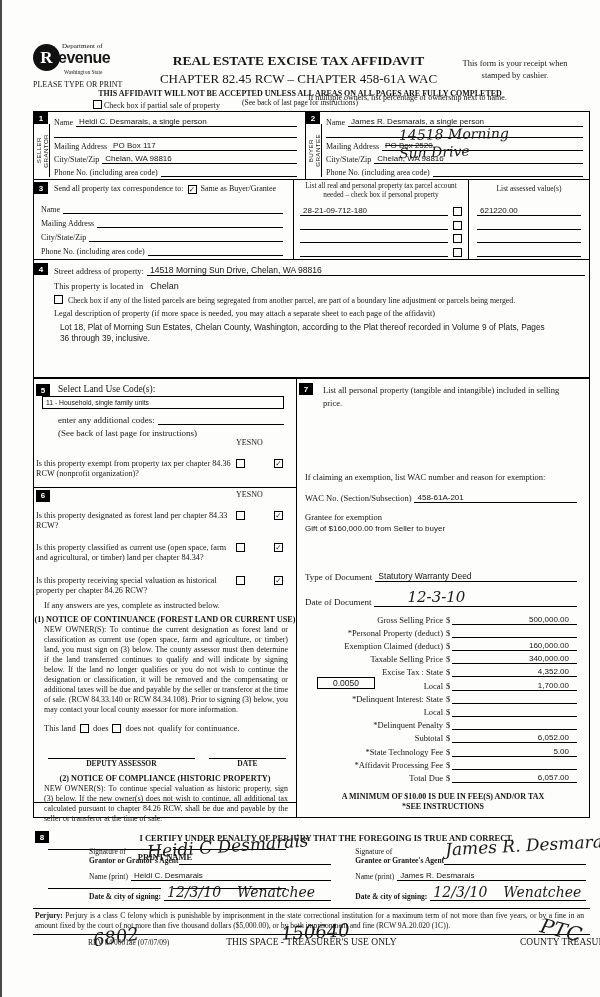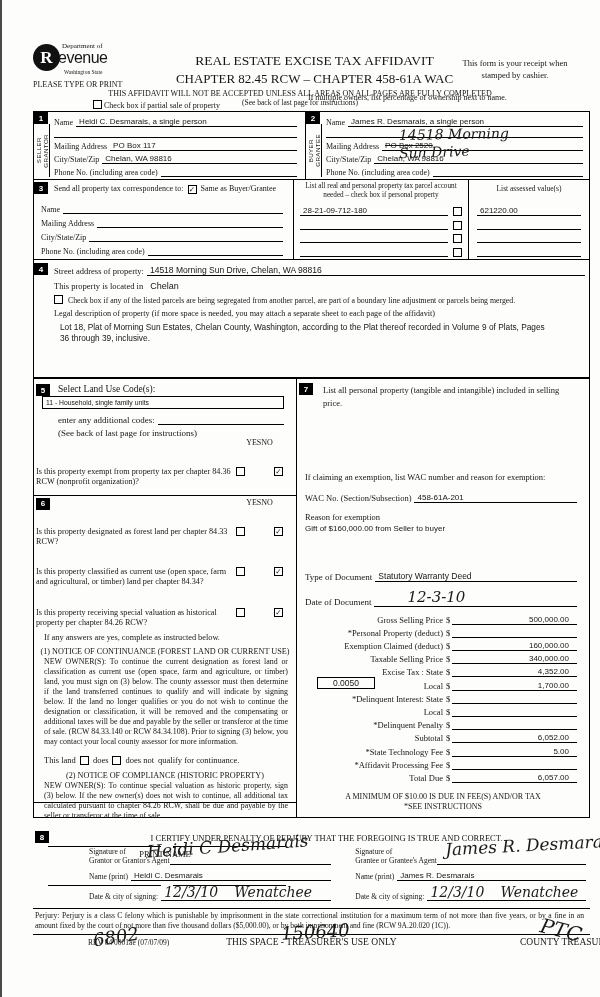--- a/index.html
+++ b/index.html
@@ -1,33 +1,33 @@
 <!DOCTYPE html>
 <html><head>
 <meta charset="utf-8">
 <style>
   *{box-sizing:border-box;margin:0;padding:0}
   body{background:#888}
   #page{position:relative;width:600px;height:997px;background:#fdfdfb;font-family:"Liberation Serif",serif;color:#161616;overflow:hidden;margin:0 auto}
   .abs{position:absolute}
-  .b{font-weight:normal}
+  .b{font-weight:bold}
   .ctr{text-align:center}
   .val{font-family:"Liberation Sans",sans-serif;font-size:8px}
   .hw{font-family:"DejaVu Serif",serif;font-style:italic;color:#1a1a1a}
   .badge{position:absolute;width:14px;height:12px;background:#000;color:#fff;font:bold 8px "Liberation Sans",sans-serif;display:flex;align-items:center;justify-content:center}
   .cb{display:inline-block;flex:none;width:9px;height:9px;border:1px solid #000;font:7.5px/8px "DejaVu Sans",sans-serif;text-align:center;vertical-align:-1px;background:#fff}
   .fl{flex:1;border-bottom:1px solid #000;min-width:0;padding-left:3px;display:flex;align-items:flex-end}
   .frow{display:flex;align-items:flex-end;font-size:8px;white-space:nowrap}
   .lab{margin-right:3px}
   .vstrip{position:absolute;left:0;top:12px;bottom:2px;width:16px;border-right:1px solid #000;display:flex;align-items:center;justify-content:center}
   .vlab{display:inline-block;writing-mode:vertical-rl;transform:rotate(180deg);font:6.2px "Liberation Sans",sans-serif;letter-spacing:.4px}
-  .qrow{display:flex;align-items:flex-start;margin-top:20px}
+  .qrow{display:flex;align-items:flex-start;margin-top:12px}
   .qtext{flex:1;font-size:8.2px;line-height:1.25;padding-right:2px}
   .ynwrap{flex:none;width:60px;display:flex;justify-content:space-between;padding-right:13px;margin-left:auto}
-  .ynhead{display:flex;justify-content:center;width:60px;padding-right:13px;margin-left:auto;font-size:8px}
+  .ynhead{display:flex;justify-content:flex-start;width:60px;padding-right:13px;margin-left:auto;font-size:8px}
   .sigline{border-bottom:1px solid #000;height:12px}
   .mrow{display:flex;align-items:flex-end;height:13.2px;font-size:8.5px;position:relative}
   .mlab{flex:none;width:146px;text-align:right;white-space:nowrap}
   .ds{margin:0 2px 0 3px}
   .mval{flex:1;border-bottom:1px solid #000;text-align:right;padding-right:8px;font-family:"Liberation Sans",sans-serif;font-size:8px}
   .ratebox{position:absolute;left:20px;top:0;width:58px;height:12px;border:1px solid #000;text-align:center;font:8.5px/11px "Liberation Sans",sans-serif}
   .codebox{margin:2px 12px 0 8px;border:1px solid #000;height:13px;padding:1px 3px;font:6.8px/9px "Liberation Sans",sans-serif;overflow:hidden}
   .body-par{font-size:7.9px;line-height:1.27;text-align:justify;margin:1px 8px 0 10px}
 </style>
 </head>
@@ -38,21 +38,21 @@
 
   <div class="abs" style="left:33px;top:42px;width:110px;height:38px">
     <div class="abs" style="left:0;top:2px;width:27px;height:27px;border-radius:50%;background:#111;color:#fff;display:flex;align-items:center;justify-content:center;font-weight:bold;font-size:17px">
         <span>R</span>
       </div>
     <div class="abs" style="left:29px;top:0;font-size:7px">Department of</div>
     <div class="abs b" style="left:25px;top:7px;font-size:16px;font-family:'Liberation Sans',sans-serif;letter-spacing:-.5px">evenue</div>
     <div class="abs" style="left:31px;top:27px;font-size:5.5px">Washington State</div>
   </div>
   <div class="abs" style="left:33px;top:80px;font-size:8px">PLEASE TYPE OR PRINT</div>
-  <div class="abs ctr" style="left:142px;top:53px;width:345px">
+  <div class="abs ctr" style="left:126px;top:53px;width:345px">
     <div class="b" style="font-size:13.5px">REAL ESTATE EXCISE TAX AFFIDAVIT</div>
     <div style="font-size:13px;margin-top:2px">CHAPTER 82.45 RCW – CHAPTER 458-61A WAC</div>
   </div>
   <div class="abs ctr" style="left:450px;top:57px;width:130px;font-size:8.5px;line-height:1.45">This form is your receipt when stamped by cashier.</div>
   <div class="abs ctr b" style="left:0;right:0;top:89px;font-size:8px">THIS AFFIDAVIT WILL NOT BE ACCEPTED UNLESS ALL AREAS ON ALL PAGES ARE FULLY COMPLETED</div>
   <div class="abs ctr" style="left:0;right:0;top:98px;font-size:7.5px">(See back of last page for instructions)</div>
   <div class="abs" style="left:93px;top:100px;font-size:8px">
     <span class="cb"></span>
     <span>Check box if partial sale of property</span>
   </div>
@@ -297,20 +297,30 @@
         <div class="ctr b" style="margin-top:5px;font-size:8.2px">(1) NOTICE OF CONTINUANCE (FOREST LAND OR CURRENT USE)</div>
         <div class="body-par">NEW OWNER(S): To continue the current designation as forest land or classification as current use (open space, farm and agriculture, or timber) land, you must sign on (3) below. The county assessor must then determine if the land transferred continues to qualify and will indicate by signing below. If the land no longer qualifies or you do not wish to continue the designation or classification, it will be removed and the compensating or additional taxes will be due and payable by the seller or transferor at the time of sale. (RCW 84.33.140 or RCW 84.34.108). Prior to signing (3) below, you may contact your local county assessor for more information.</div>
         <div style="margin:8px 0 0 10px;font-size:8.5px;display:flex;align-items:center;gap:4px">
           <span>This land</span>
           <span class="cb"></span>
           <span>does</span>
           <span class="cb"></span>
           <span>does not</span>
           <span>qualify for continuance.</span>
         </div>
+        <div style="display:flex;margin:14px 10px 0 14px;gap:14px">
+          <div style="flex:1.9">
+              <div class="sigline"></div>
+              <div class="ctr b" style="font-size:7.5px">DEPUTY ASSESSOR</div>
+            </div>
+          <div style="flex:1">
+              <div class="sigline"></div>
+              <div class="ctr b" style="font-size:7.5px">DATE</div>
+            </div>
+        </div>
         <div class="ctr b" style="margin-top:6px;font-size:8.2px">(2) NOTICE OF COMPLIANCE (HISTORIC PROPERTY)</div>
         <div class="body-par">NEW OWNER(S): To continue special valuation as historic property, sign (3) below. If the new owner(s) does not wish to continue, all additional tax calculated pursuant to chapter 84.26 RCW, shall be due and payable by the seller or transferor at the time of sale.</div>
         <div style="display:flex;margin:14px 10px 0 14px;gap:12px">
           <div class="sigline" style="flex:1"></div>
           <div class="sigline" style="flex:1"></div>
         </div>
         <div class="ctr b" style="margin-top:2px;font-size:8.5px">PRINT NAME</div>
         <div style="display:flex;margin:15px 10px 0 14px;gap:12px">
           <div class="sigline" style="flex:1"></div>
           <div class="sigline" style="flex:1"></div>
@@ -321,21 +331,21 @@
     <div class="abs" style="left:263px;top:0;right:0;height:100%">
       <div class="badge" style="left:2px;top:4px">7</div>
       <div style="margin:5px 16px 0 26px;font-size:8.5px;line-height:1.5">List all  personal property (tangible and intangible) included in selling price.</div>
       <div style="margin:62px 0 8px 8px;font-size:8.5px">If claiming an exemption, list WAC number and reason for exemption:</div>
       <div class="frow" style="margin:9px 12px 0 8px;height:12px;font-size:8.5px">
           <span class="lab">WAC No. (Section/Subsection)</span>
           <div class="fl">
             <span class="val">458-61A-201</span>
           </div>
         </div>
-      <div style="margin:9px 0 0 8px;font-size:8.5px">Reason for exemption</div>
+      <div style="margin:9px 0 0 8px;font-size:8.5px">Grantee for exemption</div>
       <div class="val" style="margin:2px 0 0 8px;font-size:8px">Gift of $160,000.00 from Seller to buyer</div>
       <div class="frow" style="margin:36px 12px 0 8px;height:13px;font-size:9px">
           <span class="lab">Type of Document</span>
           <div class="fl">
             <span class="val" style="font-size:8.5px">Statutory Warranty Deed</span>
           </div>
         </div>
       <div class="frow" style="margin:8px 12px 0 8px;height:17px;font-size:9px">
           <span class="lab">Date of Document</span>
           <div class="fl">

